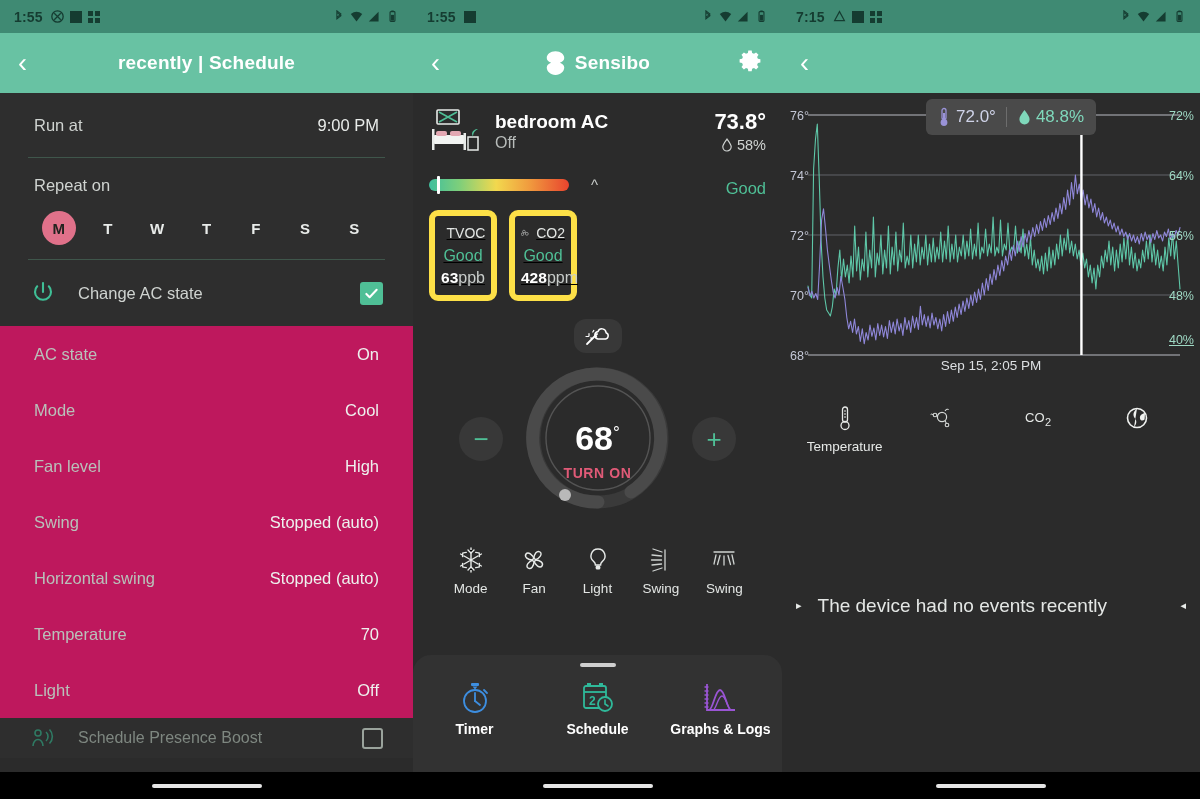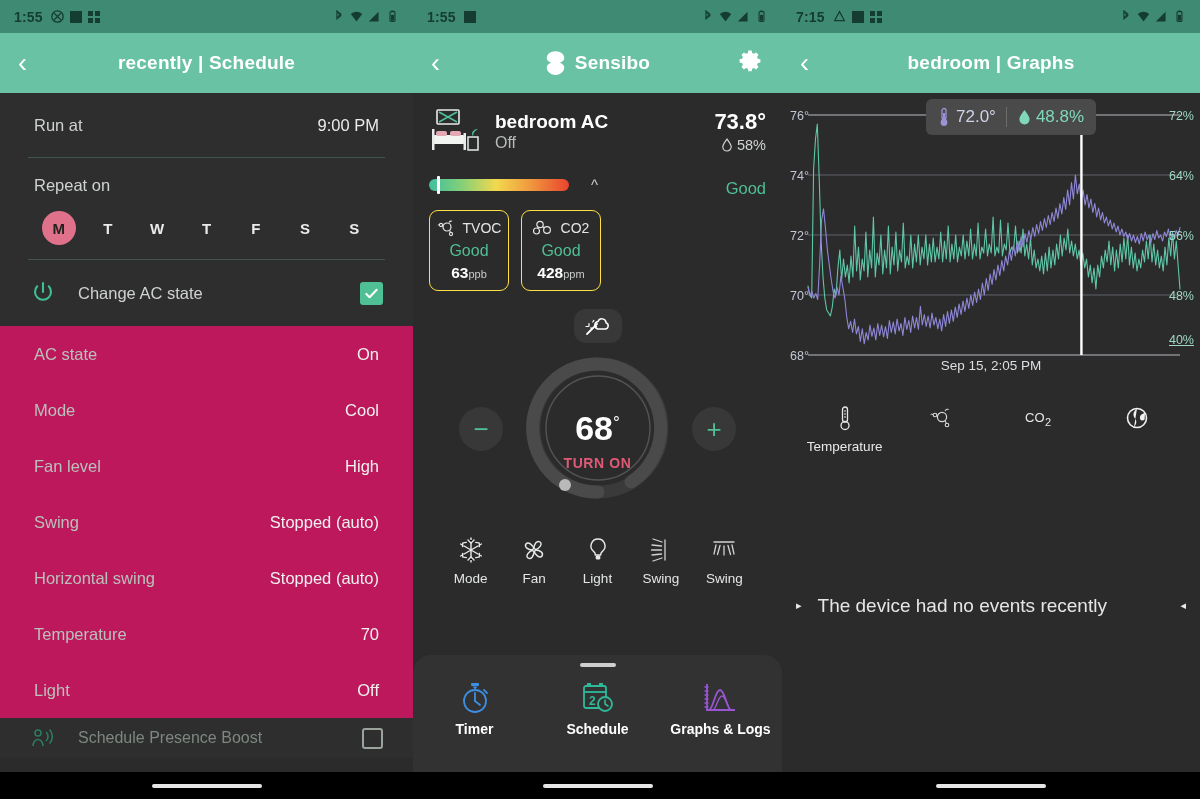--- a/index.html
+++ b/index.html
@@ -87,25 +87,25 @@
   .aq-title { color:#ffffff; font-size:16.5px; font-weight:700; }
   .aq-status { margin-left:auto; display:flex; align-items:center; gap:7px; color:#fff; font-size:16.5px; font-weight:700;}
   .aq-second { display:flex; align-items:flex-start; margin-top:8px;}
   .grad { width:140px; height:12px; border-radius:7px; position:relative;
           background:linear-gradient(90deg,#3fbf9e 0%, #7fcf7a 22%, #f2d84e 48%, #f09a3e 72%, #e8442e 100%); }
   .grad .marker { position:absolute; left:8px; top:-3px; width:3px; height:18px; background:#fff; border-radius:1px;}
   .chev { margin-left:22px; color:#c9cdcb; font-size:15px; line-height:12px;}
   .good { margin-left:auto; color:#4fbf96; font-size:16.5px; }
 
   .cards { display:flex; gap:12px; margin-top:12px; }
-  .card { width:80px; border:1px solid #fde047; border-radius:9px; padding:8px 6px 8px 6px; text-align:center;}
+  .card { width:68px; border:6px solid #fde047; border-radius:9px; padding:8px 6px 8px 6px; text-align:center;text-decoration:underline;}
   .card .chead { display:flex; align-items:center; justify-content:center; gap:6px; color:#e3e6e4; font-size:14px;}
   .card .cgood { color:#4fbf96; font-size:16px; margin-top:5px;}
   .card .cval { color:#ffffff; font-size:15.5px; font-weight:700; margin-top:4px;}
-  .card .cval small { font-weight:400; font-size:11px; color:#c8ccca;}
+  .card .cval small { font-weight:400; font-size:16px; color:#c8ccca;}
 
   .dialwrap { position:relative; height:230px; margin-top:6px; }
   .magic { position:absolute; left:50%; top:6px; transform:translateX(-50%);
            width:48px; height:34px; border-radius:12px; background:#383838;
            display:flex; align-items:center; justify-content:center; }
   .dial { position:absolute; left:50%; top:52px; transform:translateX(-50%); width:146px; height:146px; }
   .minus,.plus { position:absolute; top:104px; width:44px; height:44px; border-radius:50%;
                  background:#383838; display:flex; align-items:center; justify-content:center;
                  color:#4fbf96; font-size:26px; font-weight:300; }
   .minus { left:46px; } .plus { right:46px; }
@@ -541,21 +541,20 @@
         <svg class="sb-ic" viewBox="0 0 16 16">
             <rect x="5" y="2" width="6" height="12" rx="1" fill="none" stroke="#153c31" stroke-width="1.4"></rect>
             <rect x="6.5" y="0.6" width="3" height="1.6" fill="#153c31"></rect>
             <rect x="6.2" y="6" width="3.6" height="7" fill="#153c31"></rect>
           </svg>
       </span>
     </div>
 
     <div class="appbar">
       <span class="back">‹</span>
-      <span class="title">bedroom | Graphs</span>
       <span class="right-sp"></span>
     </div>
 
     <div class="p3-body">
       <div class="chart-area">
 
         <div class="tooltip">
           <span class="tt-t">
             <svg style="width:12px;height:20px;" viewBox="0 0 12 20">
                 <rect x="4" y="1.5" width="4" height="11" rx="2" fill="none" stroke="#9a93d8" stroke-width="1.3"></rect>

